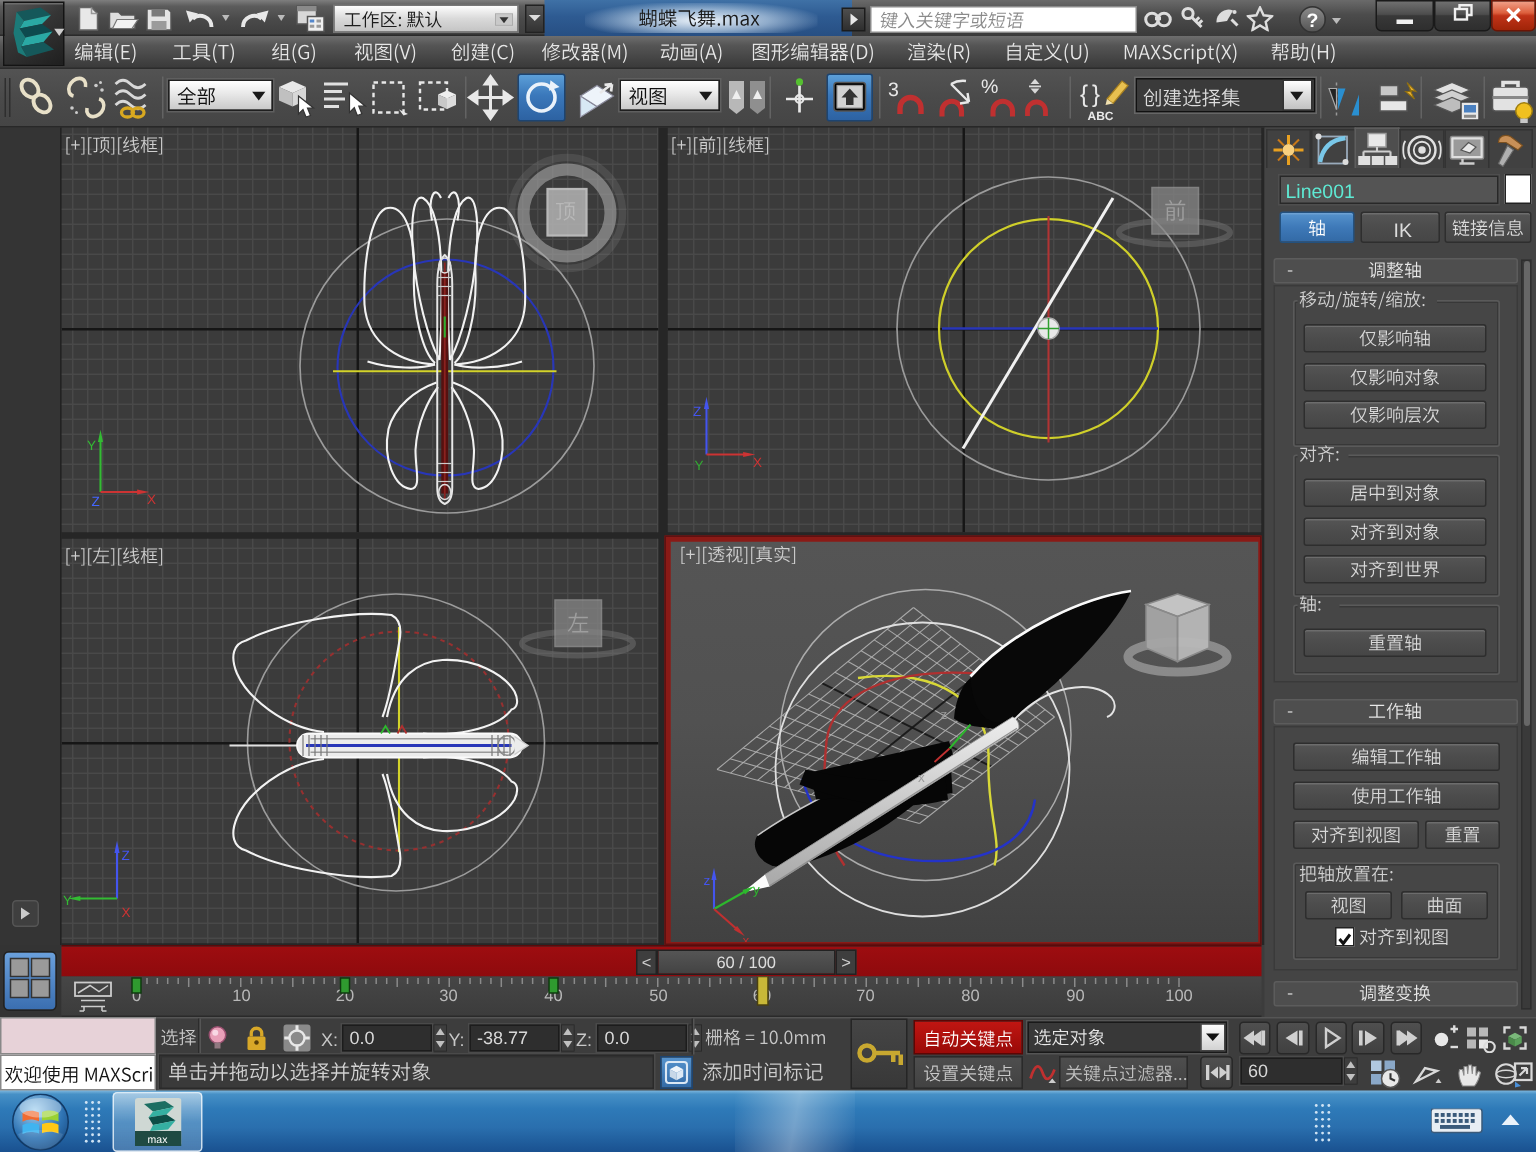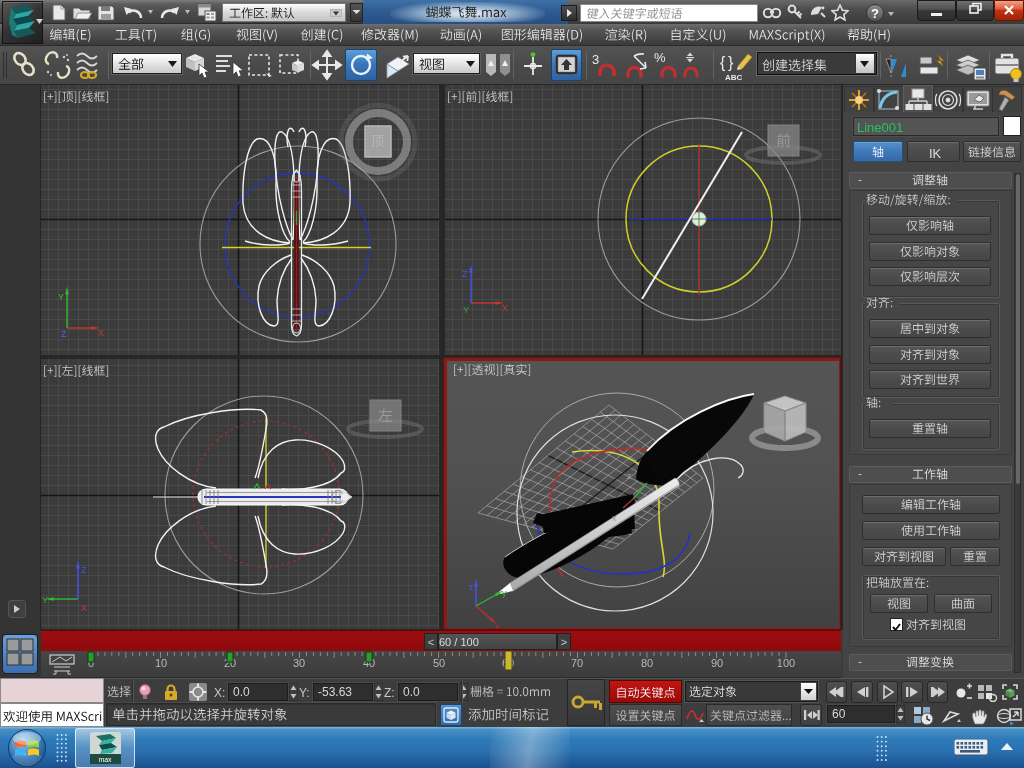--- a/index.html
+++ b/index.html
@@ -597,21 +597,21 @@
             <rect x="4" y="4" width="12" height="12"></rect>
             <rect x="18" y="4" width="12" height="12"></rect>
             <rect x="4" y="18" width="12" height="12"></rect>
             <rect x="18" y="18" width="12" height="12"></rect>
           </g>
         </svg>
 </div>
     </div>
     <div class="abs" style="left:41px;top:630px;width:800px;height:21px;background:linear-gradient(180deg,#9e0d10 0%,#8e0a0d 100%);border-top:1px solid #5a0a0a">
 <div class="abs" style="left:383px;top:2px;width:14px;height:17px;background:#3e3e3e;border:1px solid #222;color:#ccc;font-size:11px;text-align:center;line-height:16px;font-family:'Liberation Sans'">&lt;</div>
-<div class="abs" style="left:397px;top:2px;width:119px;height:17px;background:linear-gradient(180deg,#555,#434343);border:1px solid #222;color:#ddd;font-size:11px;text-align:left;line-height:16px;font-family:'Liberation Sans'">60 / 100</div>
+<div class="abs" style="left:397px;top:2px;width:119px;height:17px;background:linear-gradient(180deg,#555,#434343);border:1px solid #222;color:#ddd;font-size:11px;text-align:center;line-height:16px;font-family:'Liberation Sans'">60 / 100</div>
 <div class="abs" style="left:516px;top:2px;width:14px;height:17px;background:#3e3e3e;border:1px solid #222;color:#ccc;font-size:11px;text-align:center;line-height:16px;font-family:'Liberation Sans'">&gt;</div>
 </div>
     <div class="abs" style="left:41px;top:651px;width:800px;height:27px;background:linear-gradient(180deg,#464646,#3c3c3c);border-bottom:1px solid #2a2a2a">
 <svg width="800" height="27">
         <path d="M50.0 1 V7 M57.0 1 V5 M63.9 1 V5 M70.8 1 V5 M77.8 1 V5 M84.8 1 V7 M91.7 1 V5 M98.7 1 V5 M105.6 1 V5 M112.6 1 V5 M119.5 1 V7 M126.5 1 V5 M133.4 1 V5 M140.4 1 V5 M147.3 1 V5 M154.2 1 V7 M161.2 1 V5 M168.2 1 V5 M175.1 1 V5 M182.1 1 V5 M189.0 1 V7 M196.0 1 V5 M202.9 1 V5 M209.8 1 V5 M216.8 1 V5 M223.8 1 V7 M230.7 1 V5 M237.7 1 V5 M244.6 1 V5 M251.6 1 V5 M258.5 1 V7 M265.5 1 V5 M272.4 1 V5 M279.4 1 V5 M286.3 1 V5 M293.2 1 V7 M300.2 1 V5 M307.2 1 V5 M314.1 1 V5 M321.1 1 V5 M328.0 1 V7 M334.9 1 V5 M341.9 1 V5 M348.9 1 V5 M355.8 1 V5 M362.8 1 V7 M369.7 1 V5 M376.7 1 V5 M383.6 1 V5 M390.6 1 V5 M397.5 1 V7 M404.4 1 V5 M411.4 1 V5 M418.4 1 V5 M425.3 1 V5 M432.2 1 V7 M439.2 1 V5 M446.2 1 V5 M453.1 1 V5 M460.1 1 V5 M467.0 1 V7 M473.9 1 V5 M480.9 1 V5 M487.9 1 V5 M494.8 1 V5 M501.8 1 V7 M508.7 1 V5 M515.7 1 V5 M522.6 1 V5 M529.5 1 V5 M536.5 1 V7 M543.5 1 V5 M550.4 1 V5 M557.4 1 V5 M564.3 1 V5 M571.2 1 V7 M578.2 1 V5 M585.1 1 V5 M592.1 1 V5 M599.1 1 V5 M606.0 1 V7 M613.0 1 V5 M619.9 1 V5 M626.9 1 V5 M633.8 1 V5 M640.8 1 V7 M647.7 1 V5 M654.6 1 V5 M661.6 1 V5 M668.6 1 V5 M675.5 1 V7 M682.5 1 V5 M689.4 1 V5 M696.4 1 V5 M703.3 1 V5 M710.2 1 V7 M717.2 1 V5 M724.1 1 V5 M731.1 1 V5 M738.1 1 V5 M745.0 1 V7 " stroke="#8a8a8a" stroke-width="1"></path>
 <g>
           <text x="50" y="16" fill="#b8b8b8" font-size="11" text-anchor="middle" font-family="Liberation Sans">0</text>
           <text x="120" y="16" fill="#b8b8b8" font-size="11" text-anchor="middle" font-family="Liberation Sans">10</text>
           <text x="189" y="16" fill="#b8b8b8" font-size="11" text-anchor="middle" font-family="Liberation Sans">20</text>
           <text x="258" y="16" fill="#b8b8b8" font-size="11" text-anchor="middle" font-family="Liberation Sans">30</text>
@@ -657,21 +657,21 @@
         <rect x="1.5" y="9" width="4" height="2"></rect>
         <rect x="14.5" y="9" width="4" height="2"></rect>
       </g>
     </svg>
     <div class="abs" style="left:228px;top:683px;width:60px;height:18px;background:#2e2e2e;border:1px solid #1c1c1c;box-shadow:0 0 0 1px #4a4a4a;color:#d8d8d8;font-size:12px;line-height:17px;padding-left:4px;font-family:'Liberation Sans'">0.0</div>
 <svg class="abs" style="left:289px;top:683px" width="9" height="18">
       <rect width="9" height="18" fill="#3e3e3e" stroke="#252525"></rect>
       <polygon points="1.5,7 7.5,7 4.5,2.5" fill="#c0c0c0"></polygon>
       <polygon points="1.5,11 7.5,11 4.5,15.5" fill="#c0c0c0"></polygon>
     </svg>
-    <div class="abs" style="left:313px;top:683px;width:60px;height:18px;background:#2e2e2e;border:1px solid #1c1c1c;box-shadow:0 0 0 1px #4a4a4a;color:#d8d8d8;font-size:12px;line-height:17px;padding-left:4px;font-family:'Liberation Sans'">-53.63</div>
+    <div class="abs" style="left:313px;top:683px;width:60px;height:18px;background:#2e2e2e;border:1px solid #1c1c1c;box-shadow:0 0 0 1px #4a4a4a;color:#d8d8d8;font-size:12px;line-height:17px;padding-left:4px;font-family:'Liberation Sans'">-38.77</div>
 <svg class="abs" style="left:374px;top:683px" width="9" height="18">
       <rect width="9" height="18" fill="#3e3e3e" stroke="#252525"></rect>
       <polygon points="1.5,7 7.5,7 4.5,2.5" fill="#c0c0c0"></polygon>
       <polygon points="1.5,11 7.5,11 4.5,15.5" fill="#c0c0c0"></polygon>
     </svg>
     <div class="abs" style="left:398px;top:683px;width:60px;height:18px;background:#2e2e2e;border:1px solid #1c1c1c;box-shadow:0 0 0 1px #4a4a4a;color:#d8d8d8;font-size:12px;line-height:17px;padding-left:4px;font-family:'Liberation Sans'">0.0</div>
 <svg class="abs" style="left:459px;top:683px" width="9" height="18">
       <rect width="9" height="18" fill="#3e3e3e" stroke="#252525"></rect>
       <polygon points="1.5,7 7.5,7 4.5,2.5" fill="#c0c0c0"></polygon>
       <polygon points="1.5,11 7.5,11 4.5,15.5" fill="#c0c0c0"></polygon>
@@ -899,21 +899,21 @@
           <rect x="18.5" y="7" width="2.6" height="2.6"></rect>
           <rect x="22.5" y="7" width="2.6" height="2.6"></rect>
           <rect x="26.5" y="7" width="2.6" height="2.6"></rect>
           <rect x="6" y="11" width="20" height="2.6"></rect>
         </g>
       </svg>
 <svg class="abs" style="left:1000px;top:14px" width="16" height="12">
         <polygon points="1,9 7,2 13,9" fill="#eaf2fa"></polygon>
       </svg>
 </div>
-    <div class="lat" style="left:857px;top:121px;font-size:13px;color:#22c55e;z-index:20">Line001</div>
+    <div class="lat" style="left:857px;top:121px;font-size:13px;color:#5eead4;z-index:20">Line001</div>
     <div class="lat" style="left:929px;top:147px;font-size:13px;color:#dcdcdc;z-index:20">IK</div>
     <svg class="abs" style="left:0;top:0;z-index:60;pointer-events:none" width="1024" height="768">
       <g transform="translate(425.5,17.0) scale(0.0130)">
         <path d="M403 -384V-13H455V-59H635V-384H550V-562H665V-621H550V-834H493V-621H379V-562H493V-384ZM744 -498H871V-311H743L744 -385ZM744 -554V-737H871V-554ZM689 -795V-385C689 -245 679 -72 585 50C599 56 622 72 633 82C704 -9 730 -136 740 -255H871V2C871 15 867 19 855 19C845 19 810 20 769 19C777 34 786 60 789 74C845 75 878 73 900 65C922 54 929 36 929 3V-795ZM455 -330H581V-114H455ZM279 -222C291 -183 303 -139 313 -95L237 -82V-286H346V-658H240V-834H184V-658H77V-232H127V-286H186V-72L41 -48L52 13C128 -2 227 -20 325 -40C330 -15 334 9 336 30L384 20C376 -48 350 -151 325 -231ZM127 -601H189V-344H127ZM233 -601H298V-344H233Z" fill="#1a1a1a"></path>
       </g>
       <g transform="translate(438.5,17.0) scale(0.0130)">
         <path d="M439 -810V-703H371V-646H439V-354H627V-262H388V-204H589C530 -119 437 -39 350 2C365 14 385 38 396 54C478 7 566 -75 627 -164V78H692V-168C752 -83 842 -1 922 43C933 26 953 2 969 -11C884 -48 787 -126 727 -204H958V-262H692V-354H930V-411H500V-646H605V-490H858V-646H955V-703H858V-830H796V-703H665V-830H605V-703H500V-810ZM796 -646V-542H665V-646ZM288 -212C298 -187 308 -160 316 -132L241 -108V-286H363V-659H240V-838H189V-659H71V-233H122V-286H189V-92C133 -74 82 -59 41 -48L53 14L332 -78C338 -55 343 -33 346 -15L394 -31C385 -84 360 -165 335 -227ZM122 -601H193V-344H122ZM237 -601H312V-344H237Z" fill="#1a1a1a"></path>
       </g>
       <g transform="translate(451.5,17.0) scale(0.0130)">
         <path d="M867 -699C816 -639 737 -563 665 -504C660 -587 657 -679 656 -777H69V-708H589C600 -241 648 48 858 48C927 48 949 -1 959 -156C943 -164 921 -180 906 -195C902 -82 891 -21 861 -20C750 -19 696 -172 672 -414C759 -365 854 -303 903 -259L940 -312C888 -356 791 -416 704 -463C778 -520 863 -597 929 -666Z" fill="#1a1a1a"></path>

